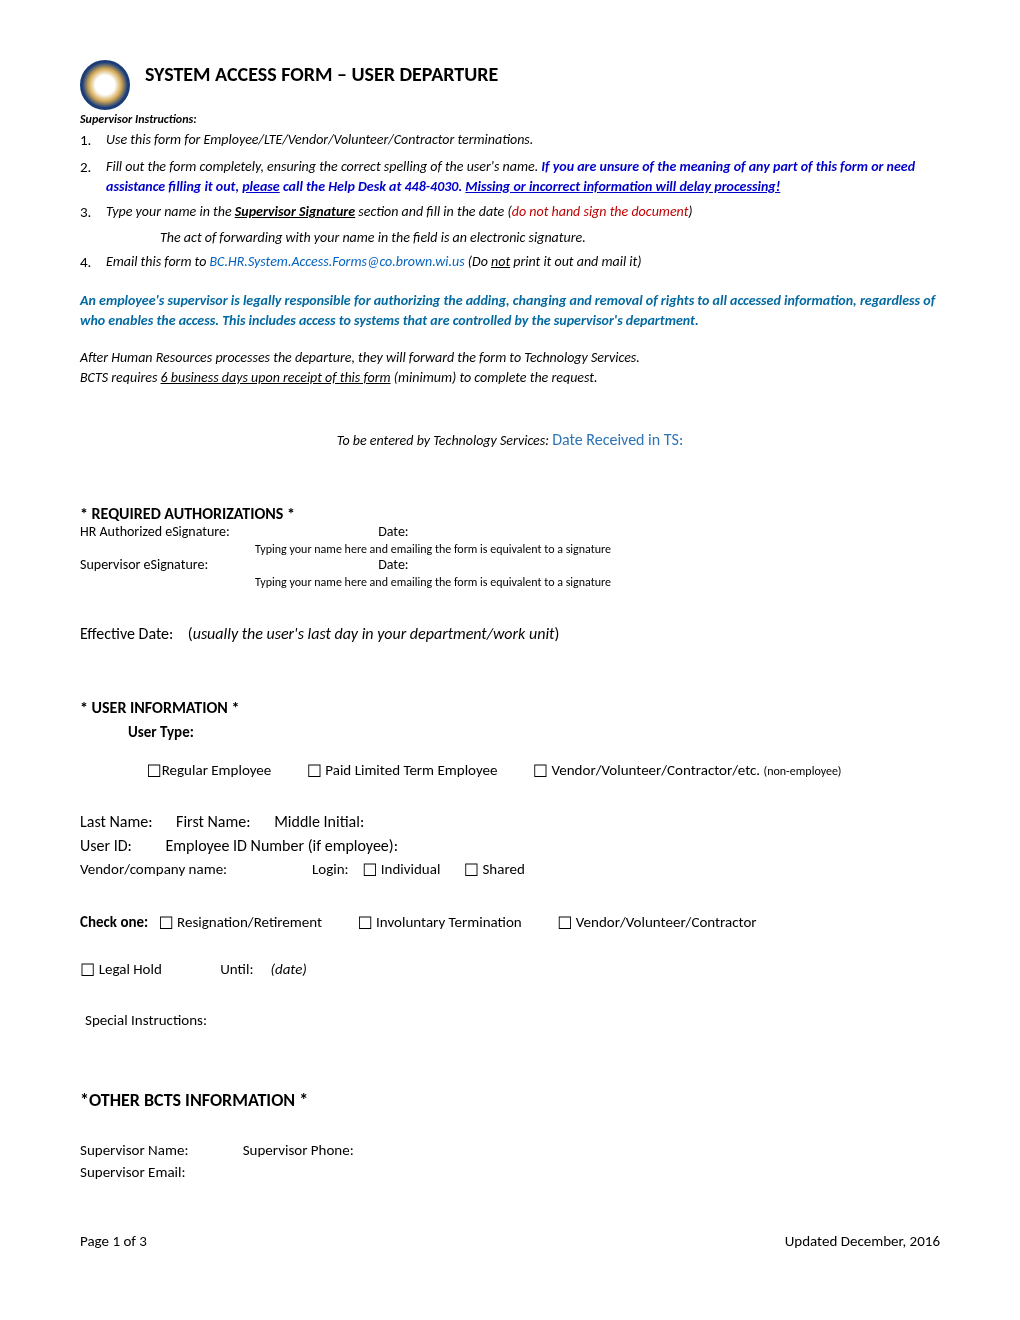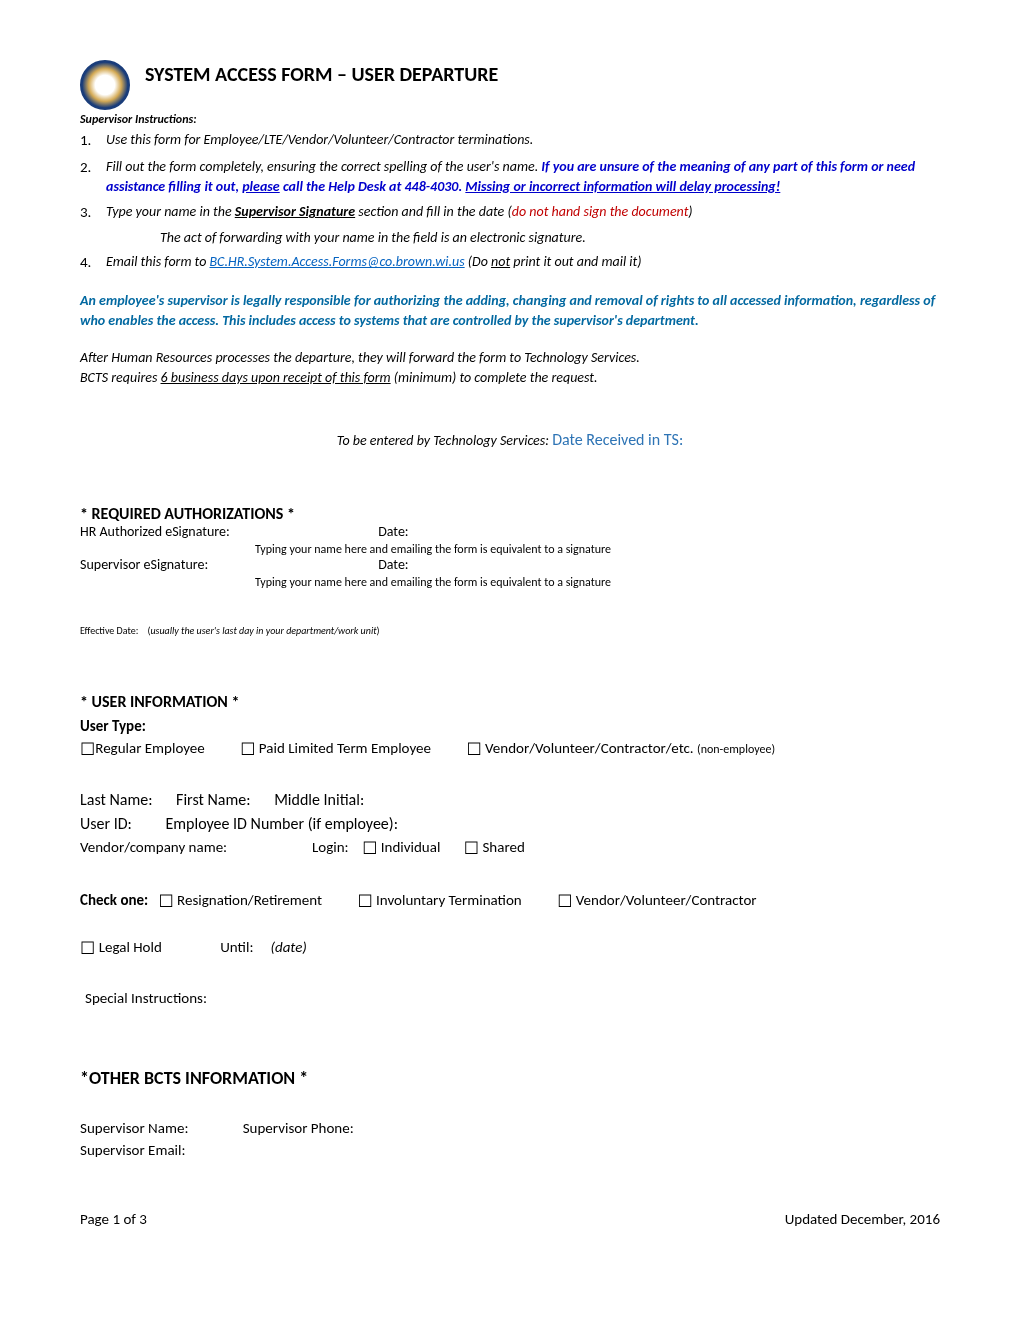--- a/index.html
+++ b/index.html
@@ -91,21 +91,20 @@
       font-style: italic;
     }
     .blue-bold-underline {
       color: #0000cc;
       font-weight: bold;
       font-style: italic;
       text-decoration: underline;
     }
     .blue-link {
       color: #0563c1;
-      text-decoration: underline;
     }
     .red-italic {
       color: #c00000;
       font-style: italic;
     }
     .underline {
       text-decoration: underline;
     }
     .bold-underline {
       font-weight: bold;
@@ -155,33 +154,35 @@
     .auth-date {
       display: inline-block;
     }
     .auth-sub {
       font-size: 12px;
       margin-left: 175px;
       margin-top: 2px;
     }
     .effective-date-row {
       margin-top: 35px;
-      font-size: 10px;
+      font-size: 16px;
     }
     .effective-note {
       font-style: italic;
     }
     .user-type-heading {
       font-weight: bold;
       font-size: 15px;
       margin-top: 6px;
+      margin-left: 48px;
     }
     .checkbox-row {
-      margin-top: 4px;
-      font-size: 15px;
+      margin-top: 20px;
+      font-size: 15px;
+      text-align: center;
     }
     .checkbox-item {
       display: inline-block;
       margin-right: 32px;
     }
     .checkbox-box {
       display: inline-block;
       font-size: 17px;
       vertical-align: middle;
     }

